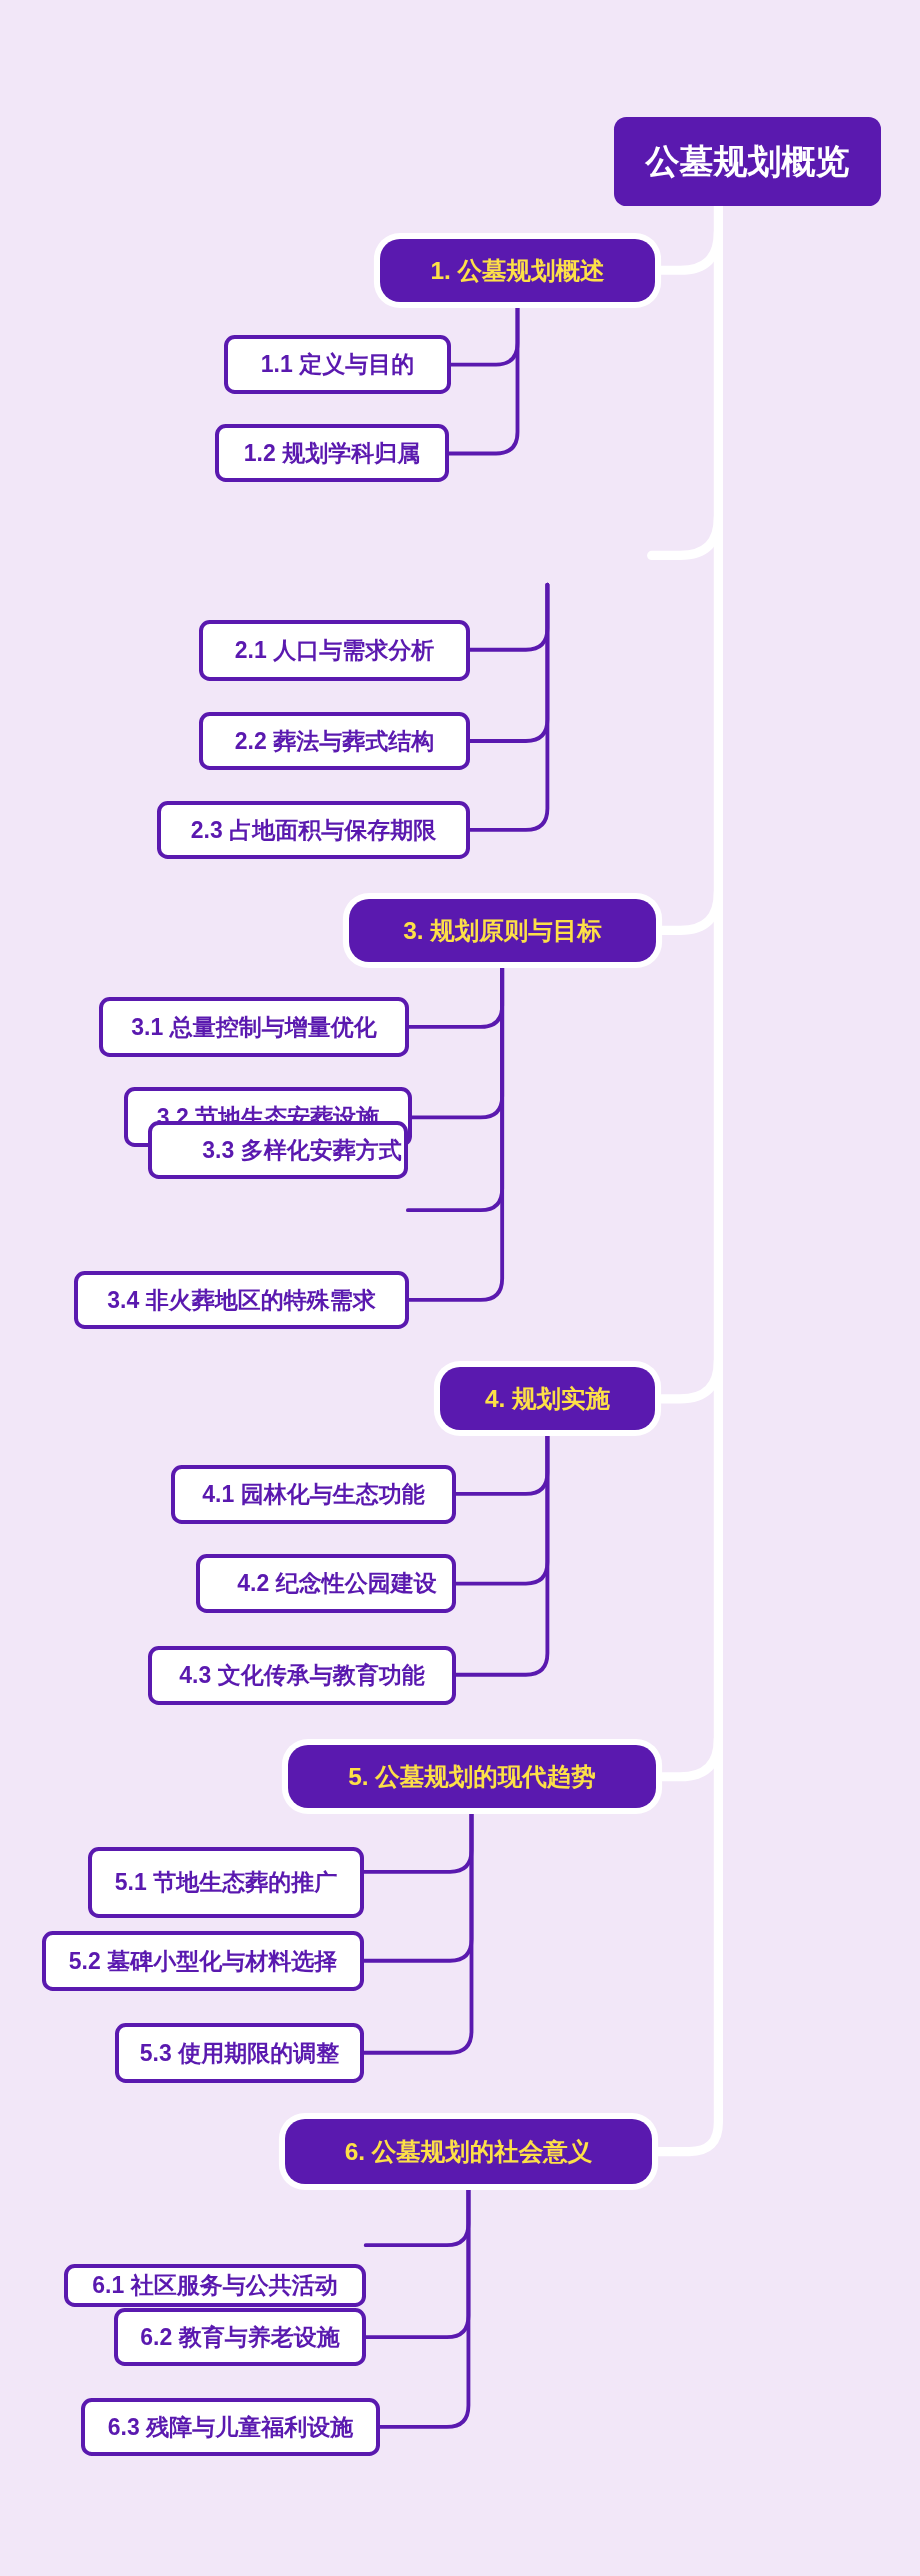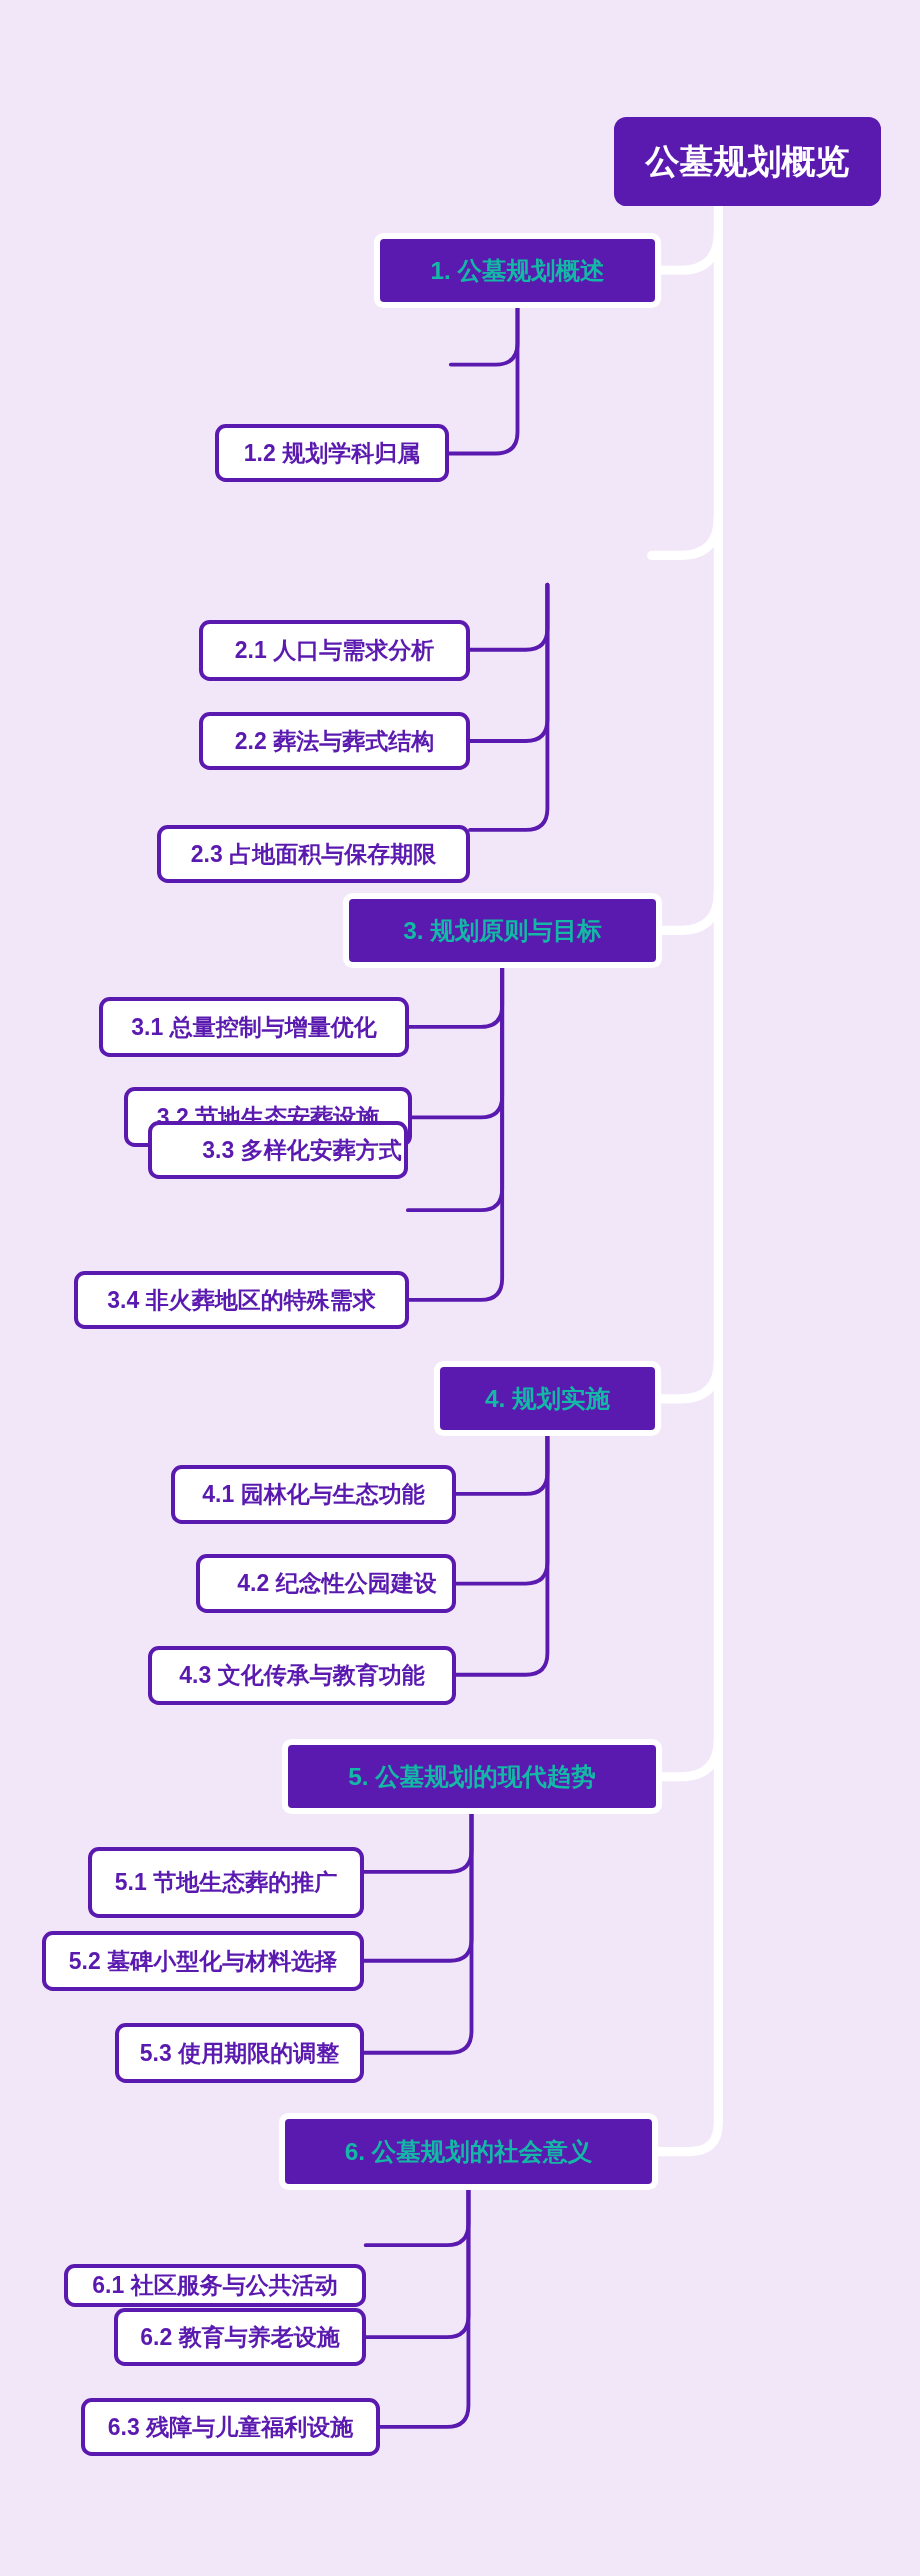--- a/index.html
+++ b/index.html
@@ -48,22 +48,22 @@
     cursor:default;
   }
   .node-root{
     background:var(--purple);
     color:#fff;
     border-radius:12.3px;
     font-size:34px;
   }
   .node-branch{
     background:var(--purple);
-    color:#14b8a6;
-    border-radius:4px;
+    color:#fde047;
+    border-radius:20px;
     box-shadow:0 0 0 6.1px var(--white);
     font-size:24.5px;
   }
   .node-child{
     background:#fff;
     border:4.6px solid var(--purple);
     color:var(--purple);
     border-radius:10.7px;
     font-size:23px;
   }
@@ -104,25 +104,26 @@
     <path class="child-link" d="M 615 2354 L 615 2649 Q 615 2677 587 2677 L 475 2677"></path>
 
     <path class="child-link" d="M 611 2844 L 611 2900 Q 611 2928 583 2928 L 477 2928"></path>
     <path class="child-link" d="M 611 2844 L 611 3020 Q 611 3048 583 3048 L 477 3048"></path>
     <path class="child-link" d="M 611 2844 L 611 3137 Q 611 3165 583 3165 L 477 3165"></path>
   </svg>
 
   <div class="node node-root" style="left:614px;top:117px;width:267px;height:89px;">公墓规划概览</div>
 
   <div class="node node-branch" style="left:380px;top:239px;width:275px;height:63px;">1. 公墓规划概述</div>
+  <div class="node node-child" style="left:224px;top:335px;width:227px;height:59px;">1.1 定义与目的</div>
   <div class="node node-child" style="left:215px;top:424px;width:234px;height:58px;">1.2 规划学科归属</div>
 
   <div class="node node-child" style="left:199px;top:620px;width:271px;height:61px;">2.1 人口与需求分析</div>
   <div class="node node-child" style="left:199px;top:712px;width:271px;height:58px;">2.2 葬法与葬式结构</div>
-  <div class="node node-child" style="left:157px;top:825px;width:313px;height:58px;">2.3 占地面积与保存期限</div>
+  <div class="node node-child" style="left:157px;top:801px;width:313px;height:58px;">2.3 占地面积与保存期限</div>
 
   <div class="node node-branch" style="left:349px;top:899px;width:307px;height:63px;">3. 规划原则与目标</div>
   <div class="node node-child" style="left:99px;top:997px;width:310px;height:60px;">3.1 总量控制与增量优化</div>
   <div class="node node-child" style="left:124px;top:1087px;width:288px;height:60px;">3.2 节地生态安葬设施</div>
   <div class="node node-child" style="left:148px;top:1121px;width:260px;height:58px;padding-left:48px;">3.3 多样化安葬方式</div>
   <div class="node node-child" style="left:74px;top:1271px;width:335px;height:58px;">3.4 非火葬地区的特殊需求</div>
 
   <div class="node node-branch" style="left:440px;top:1367px;width:215px;height:63px;">4. 规划实施</div>
   <div class="node node-child" style="left:171px;top:1465px;width:285px;height:59px;">4.1 园林化与生态功能</div>
   <div class="node node-child" style="left:196px;top:1554px;width:260px;height:59px;padding-left:22px;">4.2 纪念性公园建设</div>

